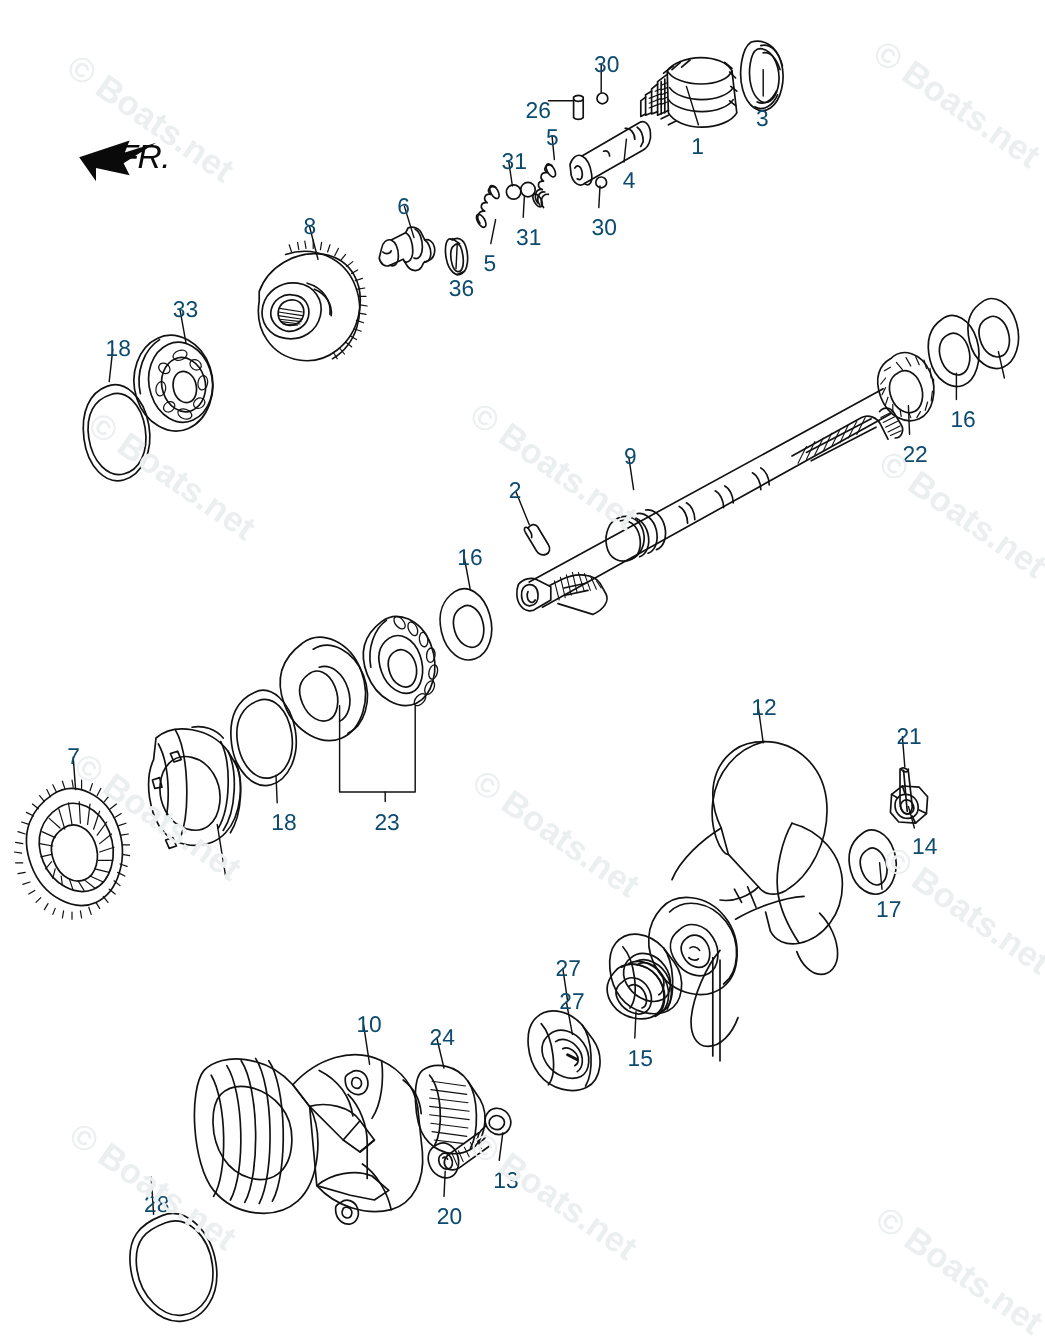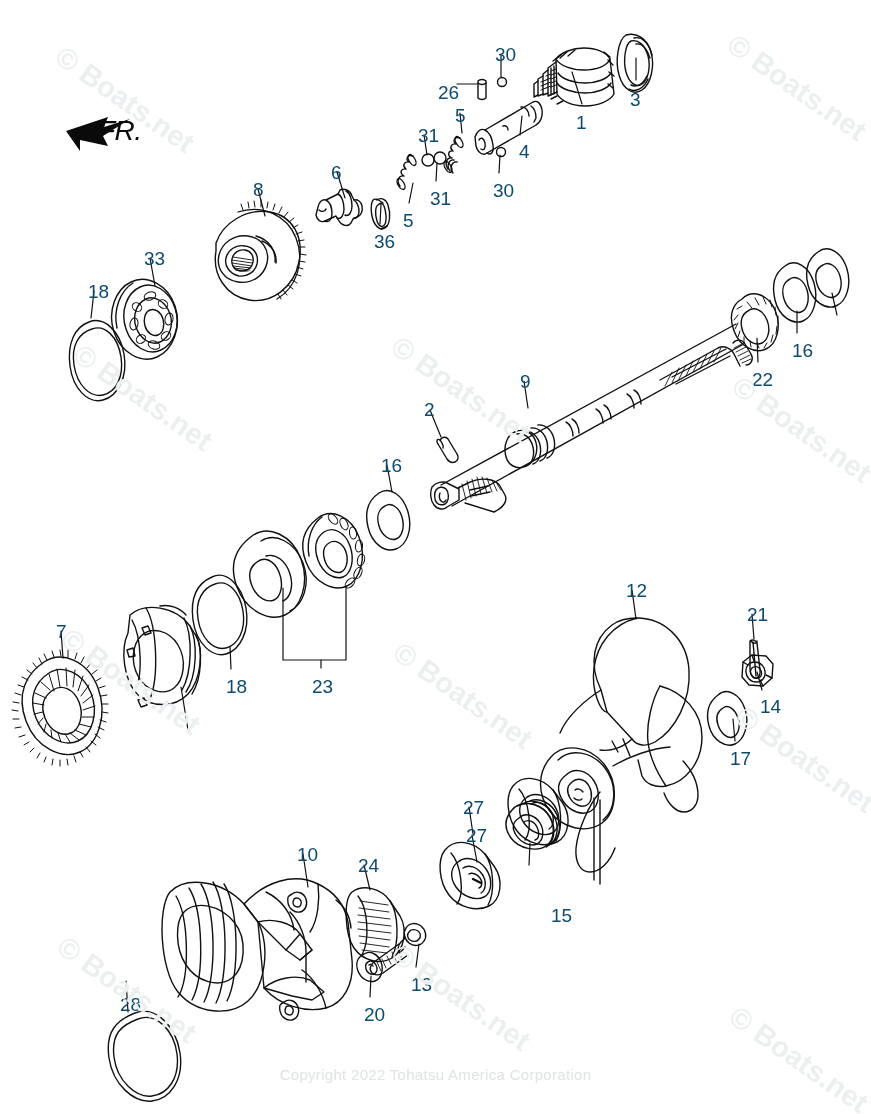--- a/index.html
+++ b/index.html
@@ -640,21 +640,21 @@
       <div class="callout" style="left: 455px; top: 106px;">5</div>
       <div class="callout" style="left: 403px; top: 211px;">5</div>
       <div class="callout" style="left: 331px; top: 163px;">6</div>
       <div class="callout" style="left: 56px; top: 622px;">7</div>
       <div class="callout" style="left: 253px; top: 180px;">8</div>
       <div class="callout" style="left: 520px; top: 372px;">9</div>
       <div class="callout" style="left: 297px; top: 845px;">10</div>
       <div class="callout" style="left: 626px; top: 581px;">12</div>
       <div class="callout" style="left: 411px; top: 975px;">13</div>
       <div class="callout" style="left: 760px; top: 697px;">14</div>
-      <div class="callout" style="left: 523px; top: 906px; margin-left: 28px;">15</div>
+      <div class="callout" style="left: 523px; top: 873px;">15</div>
       <div class="callout" style="left: 792px; top: 341px;">16</div>
       <div class="callout" style="left: 381px; top: 456px;">16</div>
       <div class="callout" style="left: 730px; top: 749px;">17</div>
       <div class="callout" style="left: 88px; top: 282px;">18</div>
       <div class="callout" style="left: 226px; top: 677px;">18</div>
       <div class="callout" style="left: 878px; top: 323px;">19</div>
       <div class="callout" style="left: 364px; top: 1005px;">20</div>
       <div class="callout" style="left: 747px; top: 605px;">21</div>
       <div class="callout" style="left: 752px; top: 370px;">22</div>
       <div class="callout" style="left: 312px; top: 677px;">23</div>
@@ -678,15 +678,14 @@
       <div class="wm" style="left: 86px; top: 338px;">© Boats.net</div>
       <div class="wm" style="left: 745px; top: 370px;">© Boats.net</div>
       <div class="wm" style="left: 74px; top: 622px;">© Boats.net</div>
       <div class="wm" style="left: 406px; top: 636px;">© Boats.net</div>
       <div class="wm" style="left: 748px; top: 700px;">© Boats.net</div>
       <div class="wm" style="left: 70px; top: 930px;">© Boats.net</div>
       <div class="wm" style="left: 404px; top: 938px;">© Boats.net</div>
       <div class="wm" style="left: 742px; top: 1000px;">© Boats.net</div>
     </div>
 
-  <div id="copyright">Copyright 2022 Tohatsu America Corporation</div>
 
 </div>
 
 </body></html>

